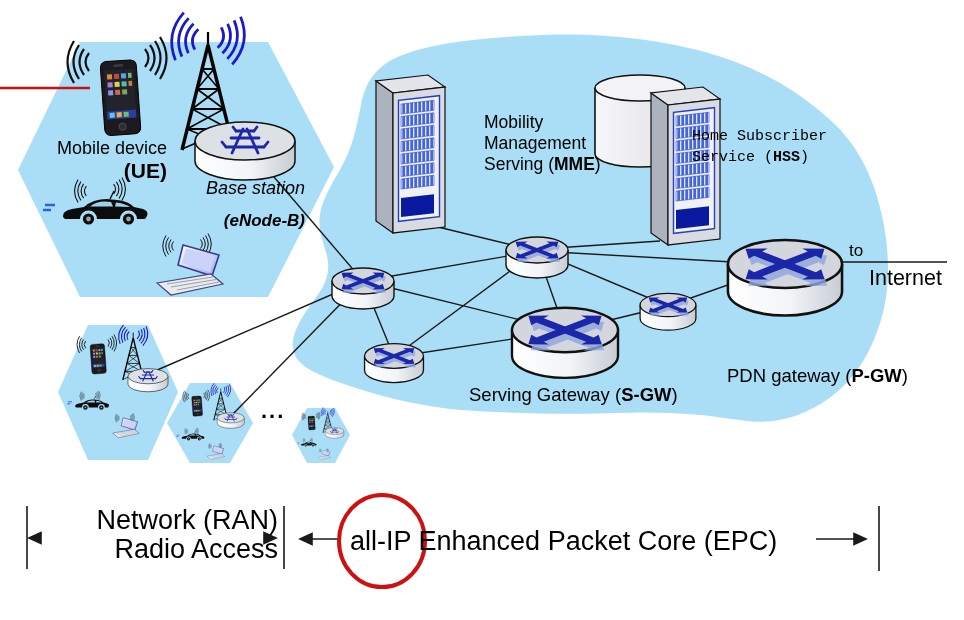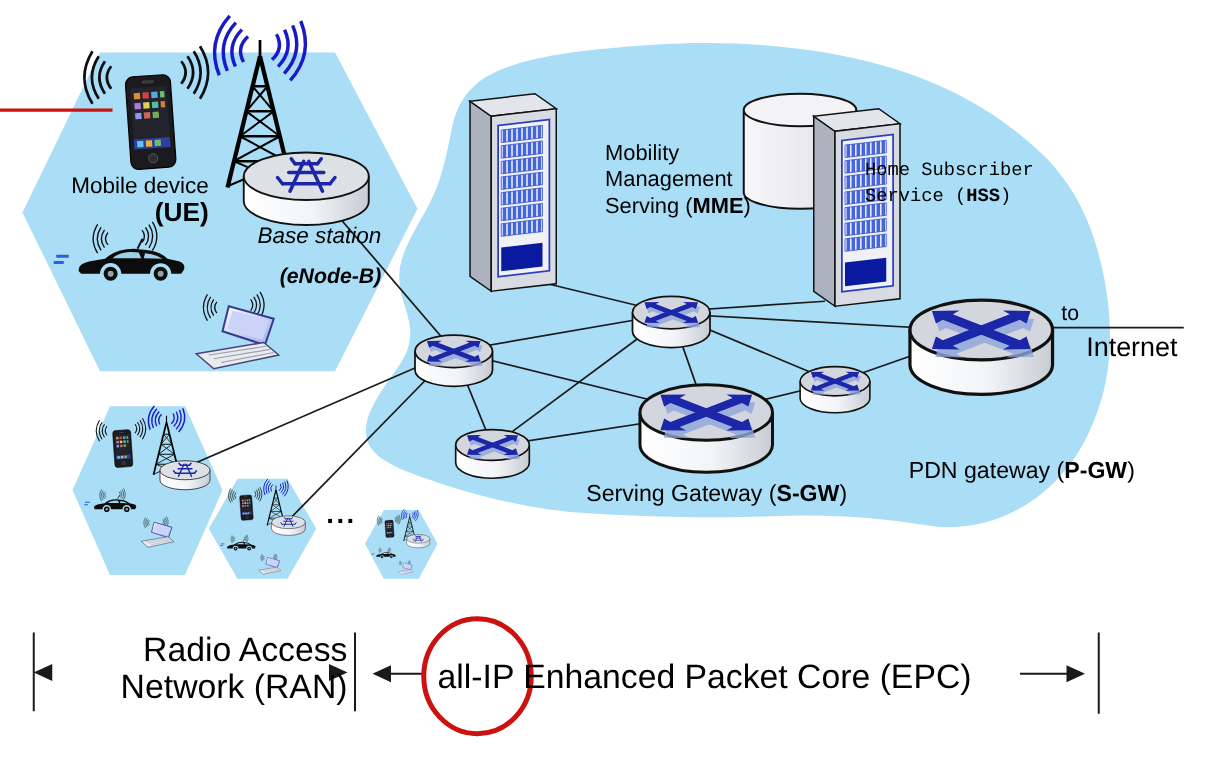--- a/index.html
+++ b/index.html
@@ -261,21 +261,21 @@
   </div>
 
   <div class="lbl" style="left:727px;top:322px;font-size:18.5px;margin-top:43px;">
     <span>PDN gateway (</span><b>P-GW</b><span>)</span>
   </div>
 
   <div class="lbl" style="left:849px;top:241px;font-size:17px;">to</div>
   <div class="lbl" style="left:869px;top:266px;font-size:21.5px;">Internet</div>
 
   <div class="lbl center" style="left:30px;top:506px;width:248px;font-size:27px;line-height:29px;">
+    <div>Network (RAN)</div>
     <div>Radio Access</div>
-    <div>Network (RAN)</div>
   </div>
 
   <div class="lbl" style="left:350px;top:526px;font-size:27px;">
     <span>all-IP</span><span style="white-space:pre;"> Enhanced Packet Core (EPC)</span>
   </div>
 
 </div>
 
 </body></html>

